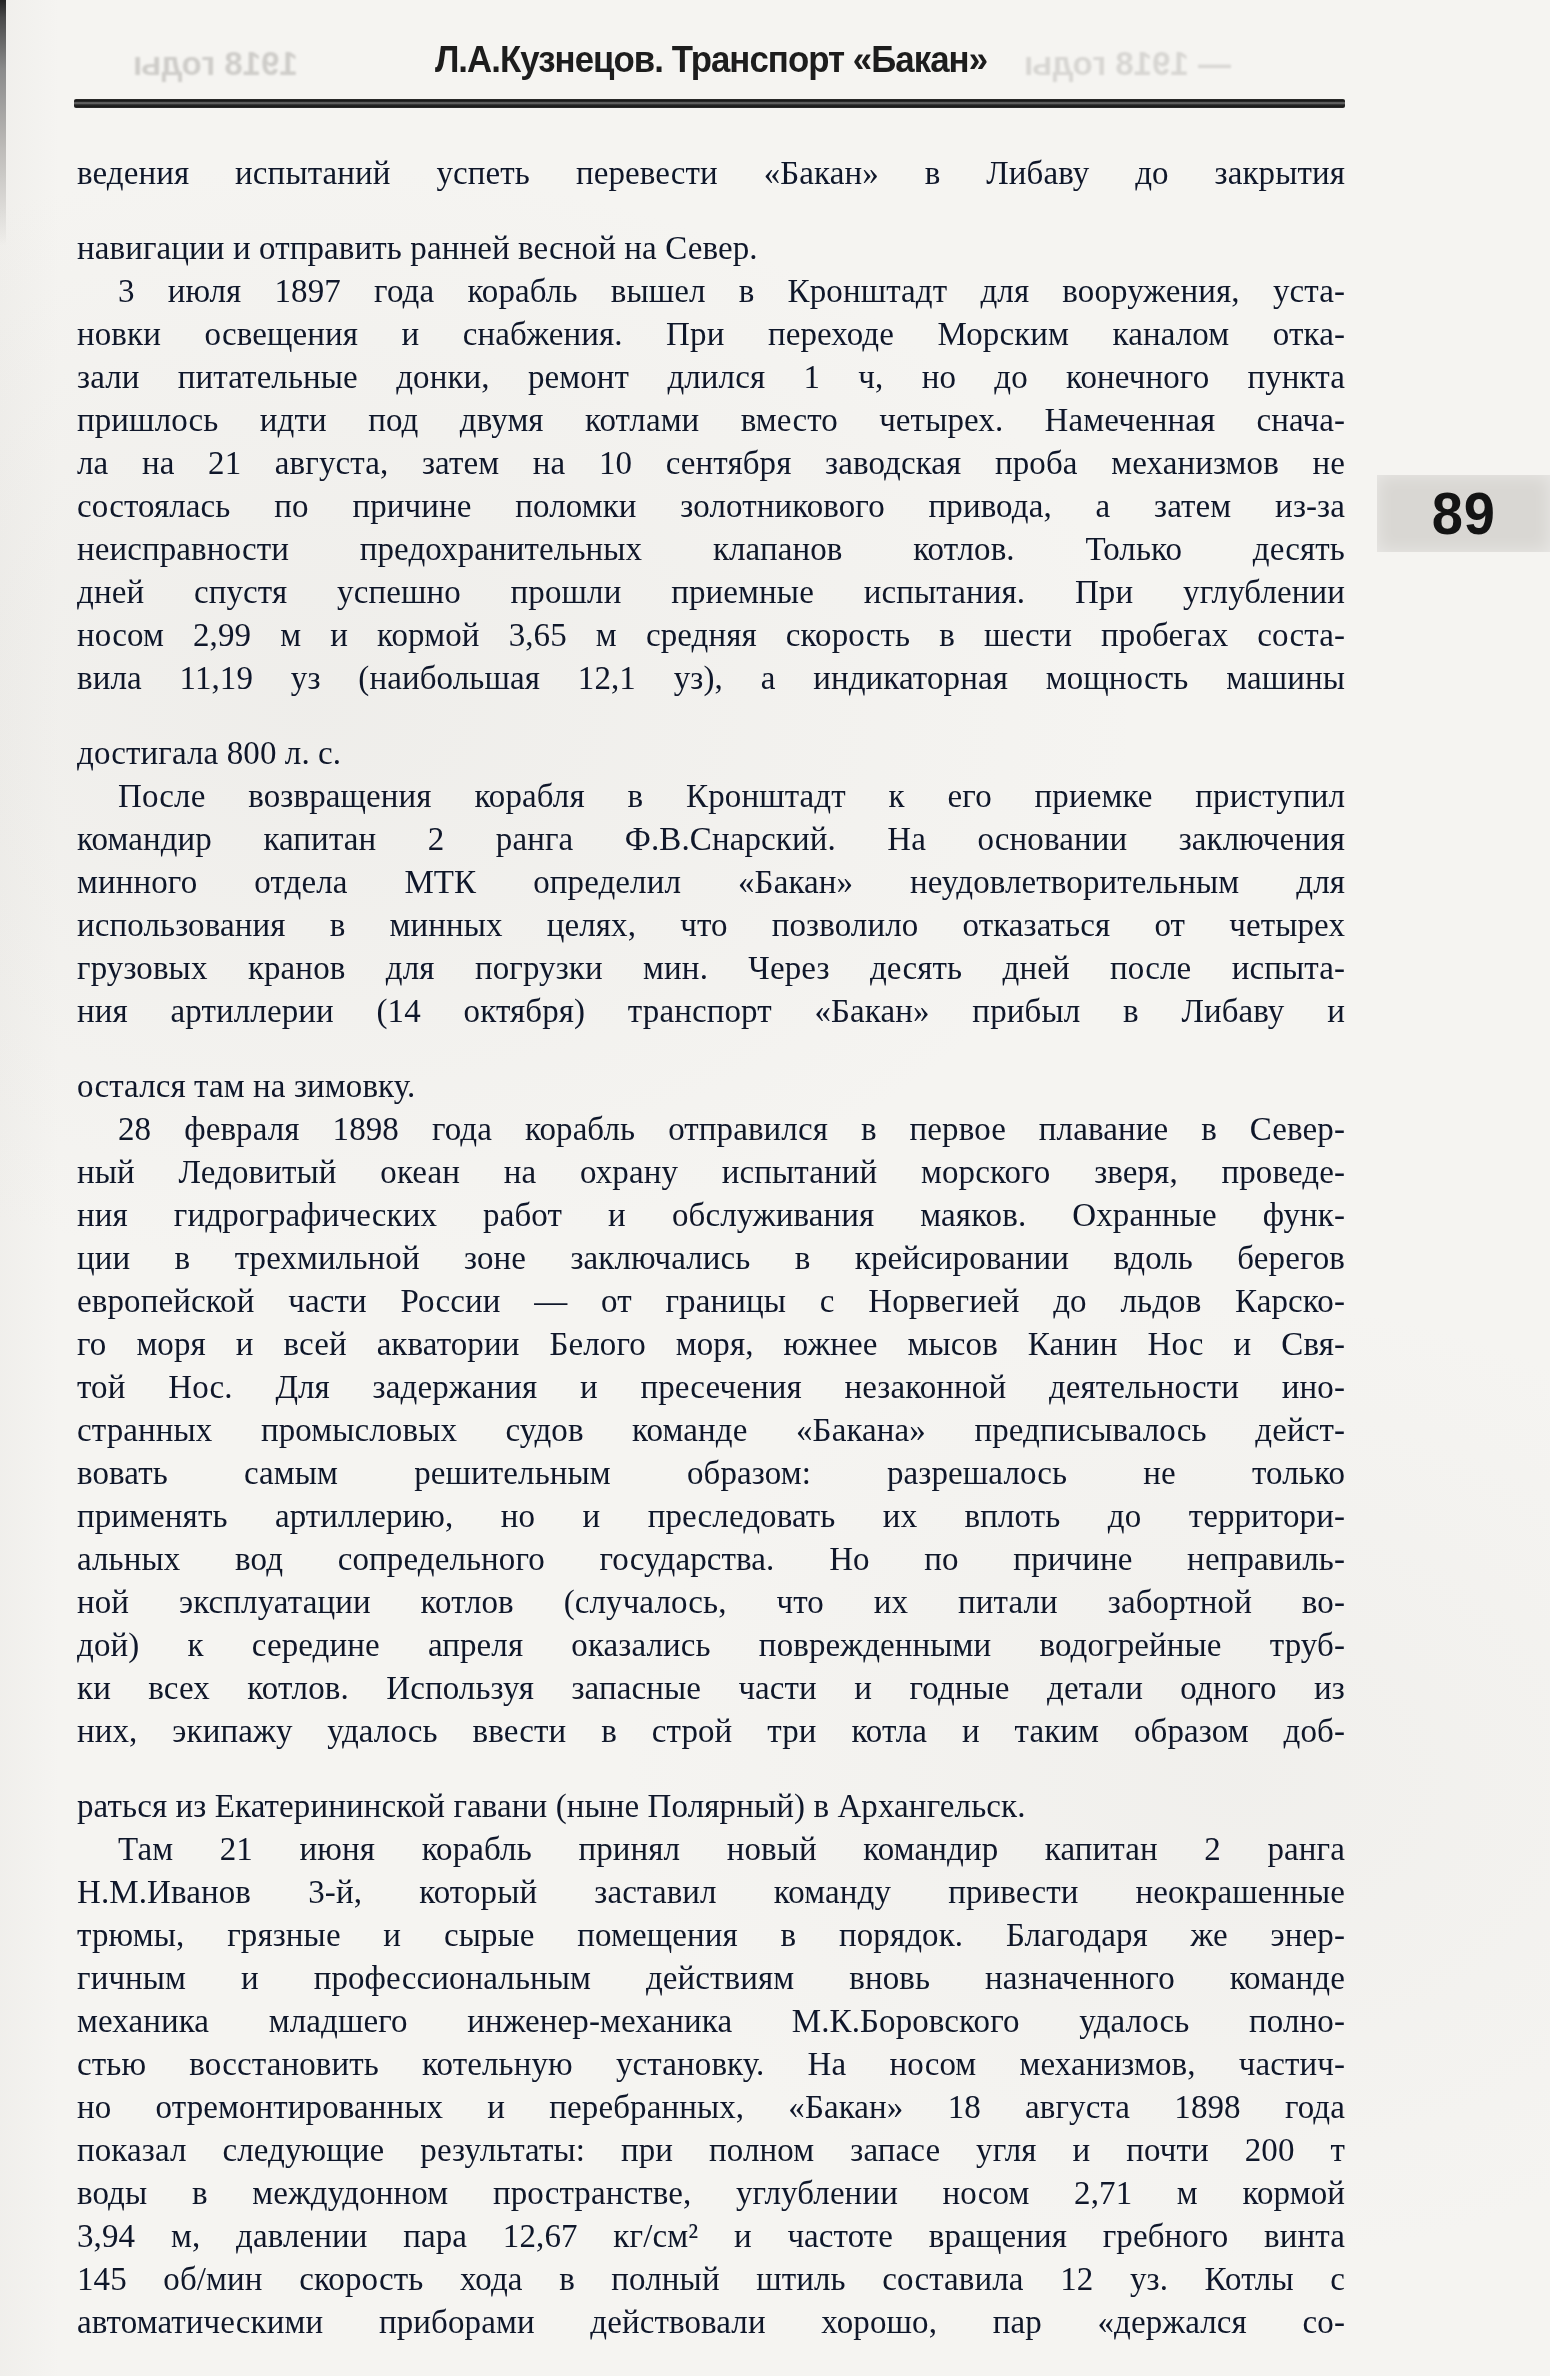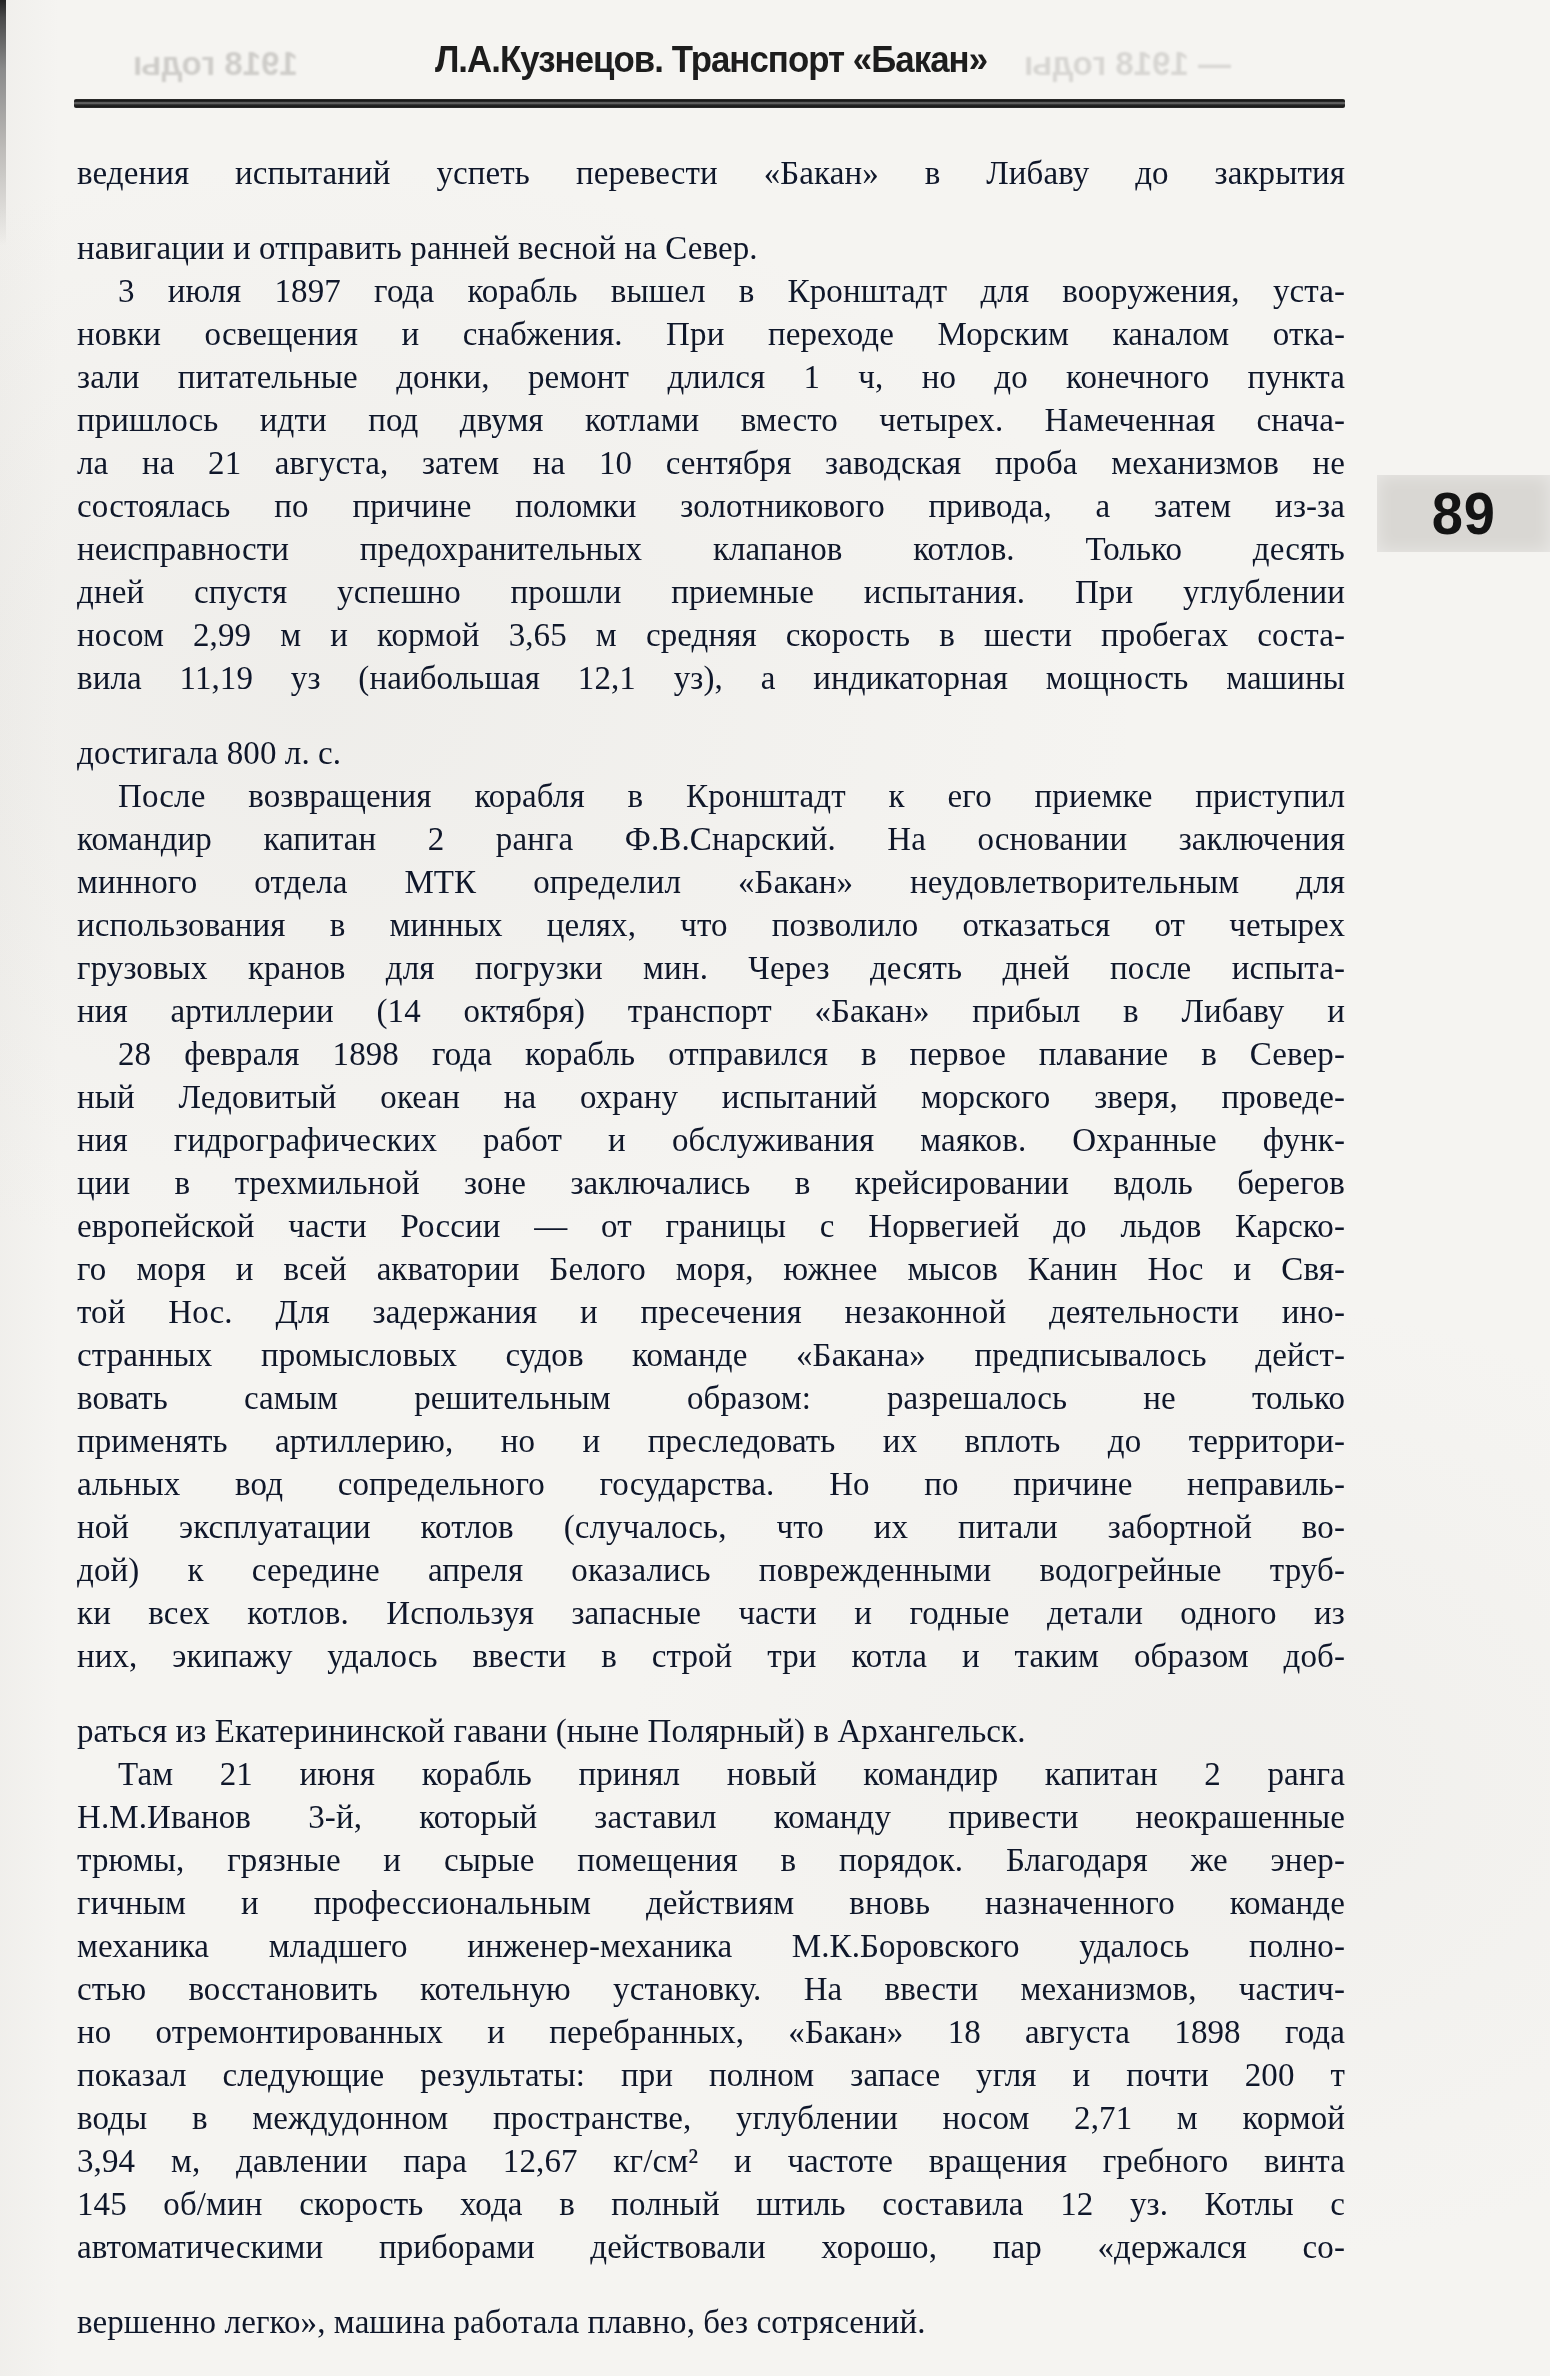--- a/index.html
+++ b/index.html
@@ -114,20 +114,21 @@
         <div class="ln">вила 11,19 уз (наибольшая 12,1 уз), а индикаторная мощность машины</div>
         <div class="ln end">достигала 800 л. с.</div>
       </div>
       <div class="para">
         <div class="ln ind">После возвращения корабля в Кронштадт к его приемке приступил</div>
         <div class="ln">командир капитан 2 ранга Ф.В.Снарский. На основании заключения</div>
         <div class="ln">минного отдела МТК определил «Бакан» неудовлетворительным для</div>
         <div class="ln">использования в минных целях, что позволило отказаться от четырех</div>
         <div class="ln">грузовых кранов для погрузки мин. Через десять дней после испыта-</div>
         <div class="ln">ния артиллерии (14 октября) транспорт «Бакан» прибыл в Либаву и</div>
+        <div class="ln end">остался там на зимовку.</div>
       </div>
       <div class="para">
         <div class="ln ind">28 февраля 1898 года корабль отправился в первое плавание в Север-</div>
         <div class="ln">ный Ледовитый океан на охрану испытаний морского зверя, проведе-</div>
         <div class="ln">ния гидрографических работ и обслуживания маяков. Охранные функ-</div>
         <div class="ln">ции в трехмильной зоне заключались в крейсировании вдоль берегов</div>
         <div class="ln">европейской части России — от границы с Норвегией до льдов Карско-</div>
         <div class="ln">го моря и всей акватории Белого моря, южнее мысов Канин Нос и Свя-</div>
         <div class="ln">той Нос. Для задержания и пресечения незаконной деятельности ино-</div>
         <div class="ln">странных промысловых судов команде «Бакана» предписывалось дейст-</div>
@@ -139,21 +140,21 @@
         <div class="ln">ки всех котлов. Используя запасные части и годные детали одного из</div>
         <div class="ln">них, экипажу удалось ввести в строй три котла и таким образом доб-</div>
         <div class="ln end">раться из Екатерининской гавани (ныне Полярный) в Архангельск.</div>
       </div>
       <div class="para">
         <div class="ln ind">Там 21 июня корабль принял новый командир капитан 2 ранга</div>
         <div class="ln">Н.М.Иванов 3-й, который заставил команду привести неокрашенные</div>
         <div class="ln">трюмы, грязные и сырые помещения в порядок. Благодаря же энер-</div>
         <div class="ln">гичным и профессиональным действиям вновь назначенного команде</div>
         <div class="ln">механика младшего инженер-механика М.К.Боровского удалось полно-</div>
-        <div class="ln">стью восстановить котельную установку. На ввести механизмов, частич-</div>
+        <div class="ln">стью восстановить котельную установку. На носом механизмов, частич-</div>
         <div class="ln">но отремонтированных и перебранных, «Бакан» 18 августа 1898 года</div>
         <div class="ln">показал следующие результаты: при полном запасе угля и почти 200 т</div>
         <div class="ln">воды в междудонном пространстве, углублении носом 2,71 м кормой</div>
         <div class="ln">3,94 м, давлении пара 12,67 кг/см² и частоте вращения гребного винта</div>
         <div class="ln">145 об/мин скорость хода в полный штиль составила 12 уз. Котлы с</div>
         <div class="ln">автоматическими приборами действовали хорошо, пар «держался со-</div>
         <div class="ln end">вершенно легко», машина работала плавно, без сотрясений.</div>
       </div>
     </div>
 

